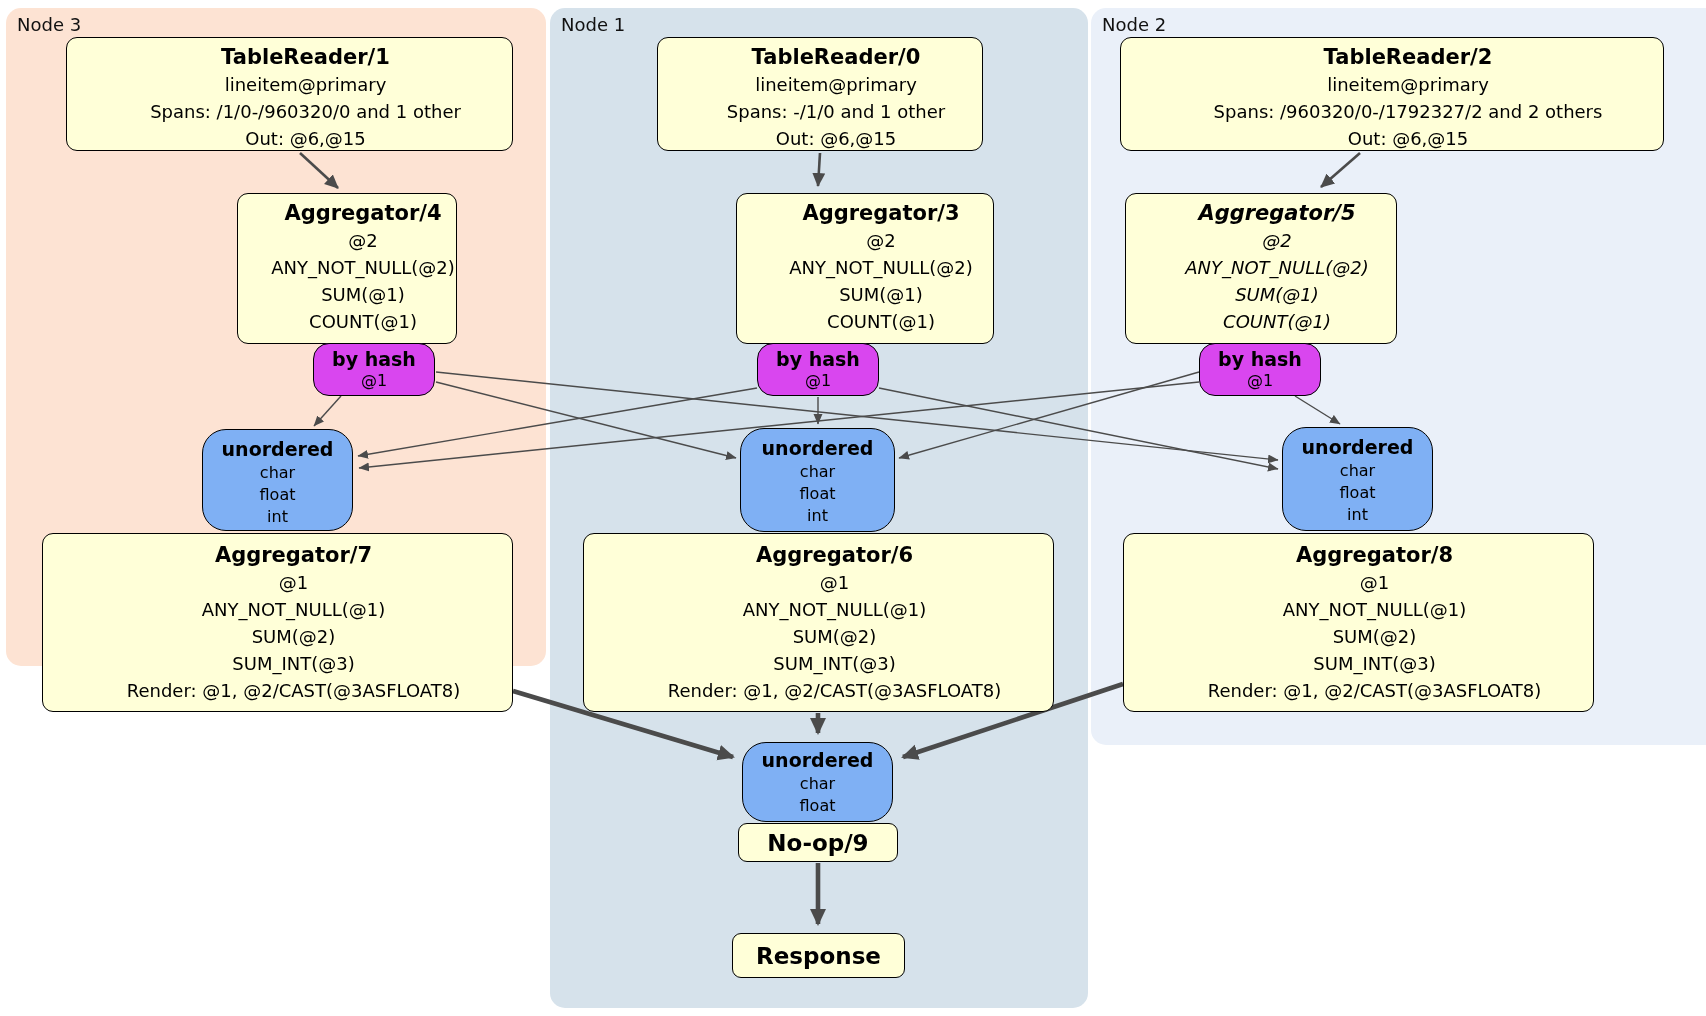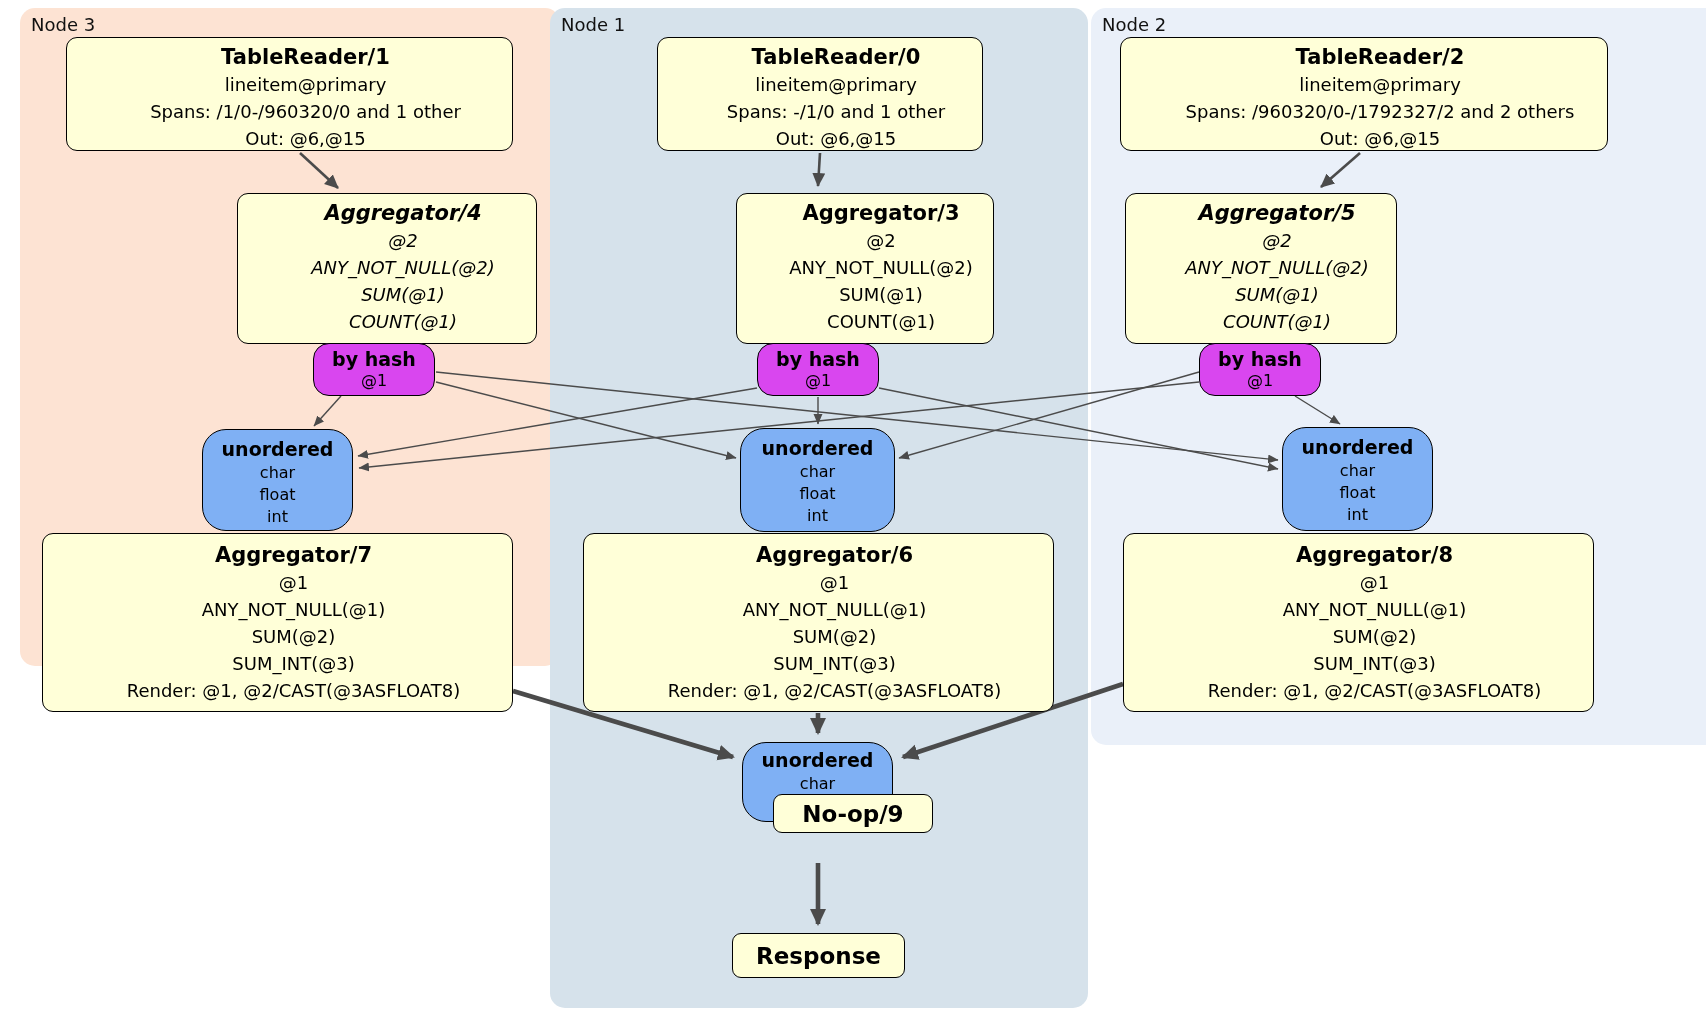--- a/index.html
+++ b/index.html
@@ -4,40 +4,40 @@
 <style>
   html,body{margin:0;padding:0;background:#ffffff;}
   .canvas{
     position:relative;width:1706px;height:1016px;overflow:hidden;
     font-family:"DejaVu Sans","Liberation Sans",sans-serif;color:#000;
   }
   *{box-sizing:border-box;}
 
   
   .panel{position:absolute;border-radius:15px;z-index:0;}
-  .p-node3{left:20px;top:8px;width:540px;height:658px;background:#fde3d3;}
+  .p-node3{left:6px;top:8px;width:540px;height:658px;background:#fde3d3;}
   .p-node1{left:550px;top:8px;width:538px;height:1000px;background:#d6e2eb;}
   .p-node2{left:1091px;top:8px;width:704px;height:737px;background:#eaf0f9;}
   .panel-label{position:absolute;top:6px;left:11px;font-size:18px;color:#111;}
 
   
   .edges{position:absolute;left:0;top:0;z-index:1;pointer-events:none;}
   .e-thin{stroke:#4b4b4b;stroke-width:1.4;fill:none;}
   .e-med{stroke:#4b4b4b;stroke-width:2.6;fill:none;}
   .e-bold{stroke:#4b4b4b;stroke-width:4.6;fill:none;}
 
   
   .proc{position:absolute;background:#ffffd8;border:1.6px solid #000;border-radius:11px;
         text-align:center;z-index:2;padding-top:5px;padding-left:32px;}
   .proc-title{font-weight:bold;font-size:21px;line-height:28px;}
   .proc-line{font-size:18px;line-height:27px;}
   .b-tr1{left:66px;top:37px;width:447px;height:114px;}
   .b-tr0{left:657px;top:37px;width:326px;height:114px;}
-  .b-tr2{left:1120px;top:37px;width:488px;height:114px;}
-  .b-agg4{left:237px;top:193px;width:300px;height:151px;font-style:italic;}
+  .b-tr2{left:1120px;top:37px;width:544px;height:114px;}
+  .b-agg4{left:237px;top:193px;width:220px;height:151px;}
   .b-agg3{left:689px;top:193px;width:258px;height:151px;margin-left:47px;}
   .b-agg5{left:1125px;top:193px;width:272px;height:151px;font-style:italic;}
   .b-agg7{left:42px;top:533px;width:471px;height:179px;padding-top:7px;}
   .b-agg6{left:583px;top:533px;width:471px;height:179px;padding-top:7px;}
   .b-agg8{left:1123px;top:533px;width:471px;height:179px;padding-top:7px;}
 
   
   .router{position:absolute;background:#d946ef;border:1.6px solid #000;border-radius:16px;
           text-align:center;z-index:3;padding-top:3px;}
   .router-title{font-weight:bold;font-size:19px;line-height:24px;}
@@ -53,21 +53,21 @@
   .stream-type{font-size:16px;line-height:22px;}
   .s-a{left:202px;top:429px;width:151px;height:102px;}
   .s-b{left:740px;top:428px;width:155px;height:104px;}
   .s-d{left:1282px;top:427px;width:151px;height:104px;}
   .s-c{left:742px;top:742px;width:151px;height:80px;padding-top:5px;}
 
   
   .proc-sm{position:absolute;background:#ffffd8;border:1.6px solid #000;border-radius:9px;
            display:flex;align-items:center;justify-content:center;
            font-weight:bold;font-size:23px;z-index:2;}
-  .b-noop{left:738px;top:794px;width:160px;height:39px;margin-left:35px;}
+  .b-noop{left:738px;top:823px;width:160px;height:39px;}
   .b-resp{left:732px;top:933px;width:173px;height:45px;}
 </style>
 </head>
 <body>
 
 <div class="canvas">
 
   <div class="panel p-node3">
     <div class="panel-label">Node 3</div>
   </div>

